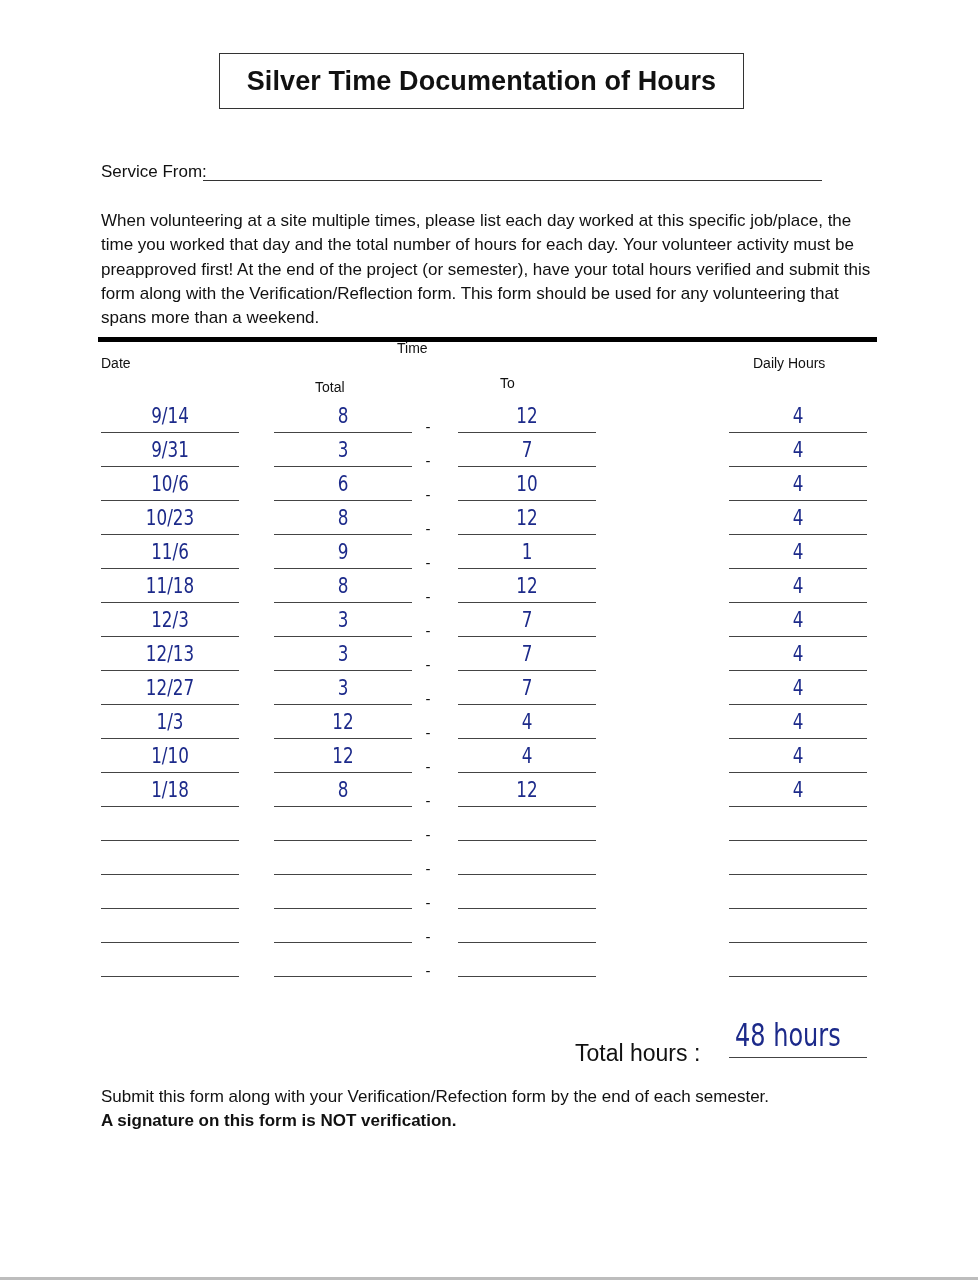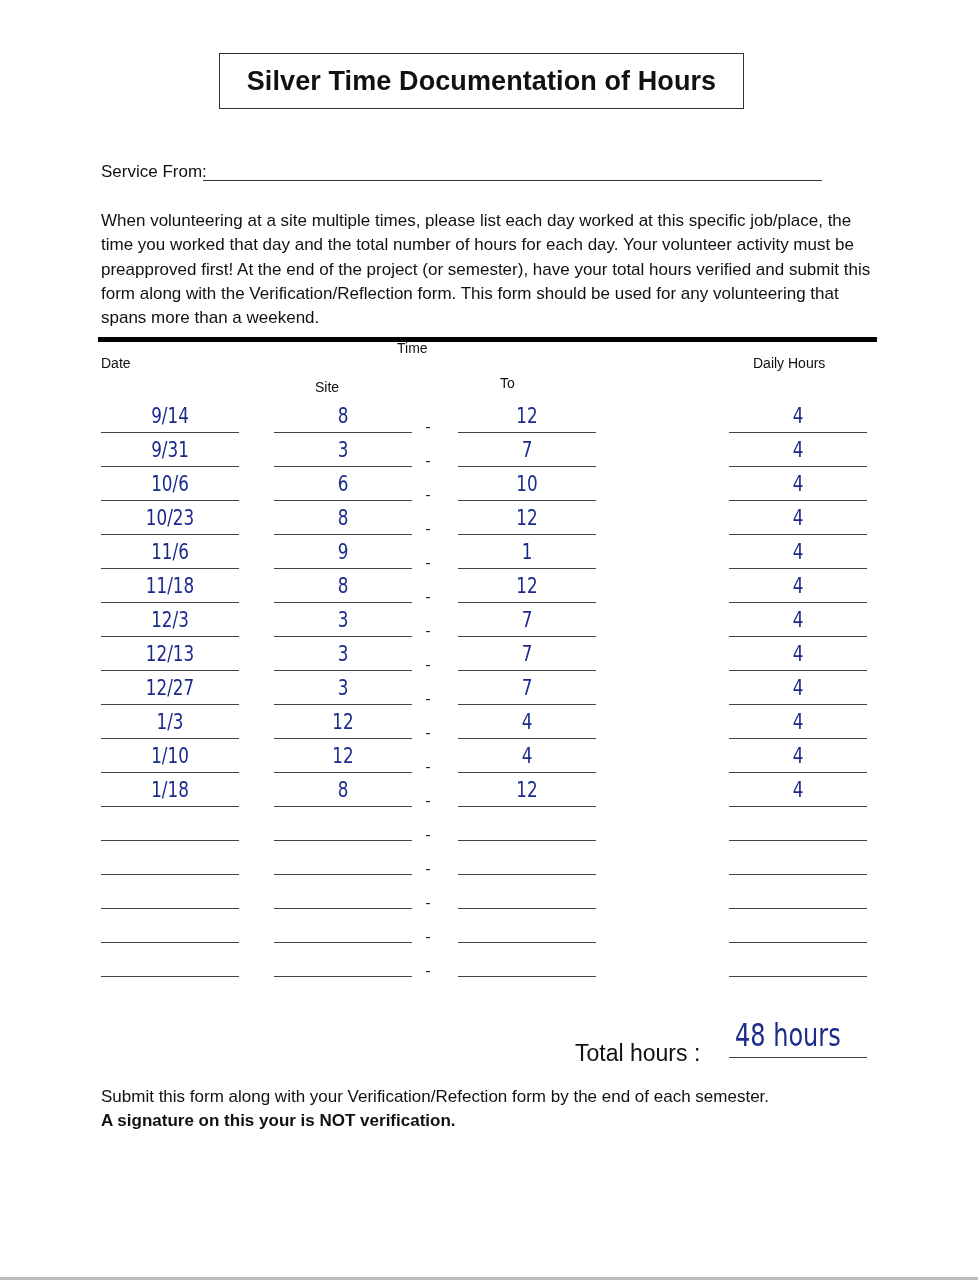--- a/index.html
+++ b/index.html
@@ -35,21 +35,21 @@
 <div class="service">Service From:</div>
 <div class="service-line"></div>
 
 <div class="instructions">When volunteering at a site multiple times, please list each day worked at this specific job/place, the time you worked that day and the total number of hours for each day. Your volunteer activity must be preapproved first!   At the end of the project (or semester), have your total hours verified and submit this form along with the Verification/Reflection form.  This form should be used for any volunteering that spans more than a weekend.</div>
 
 <div class="thick-rule"></div>
 
 <div class="hdr" style="left:101px;top:355px;">Date</div>
 <div class="hdr" style="left:397px;top:340px;">Time</div>
 <div class="hdr" style="left:753px;top:355px;">Daily Hours</div>
-<div class="hdr" style="left:315px;top:379px;">Site</div>
+<div class="hdr" style="left:315px;top:379px;">Total</div>
 <div class="hdr" style="left:500px;top:375px;">To</div>
 
 <div id="rows">
     <div>
       <div class="line" style="left: 101px; top: 432px; width: 138px;"></div>
       <div class="hw" style="left: 101px; width: 138px; text-align: center; top: 404px;">9/14</div>
       <div class="line" style="left: 274px; top: 432px; width: 138px;"></div>
       <div class="hw" style="left: 274px; width: 138px; text-align: center; top: 404px;">8</div>
       <div class="line" style="left: 458px; top: 432px; width: 138px;"></div>
       <div class="hw" style="left: 458px; width: 138px; text-align: center; top: 404px;">12</div>
@@ -233,15 +233,15 @@
       <div class="hw" style="left: 729px; width: 138px; text-align: center; top: 948px;"></div>
       <div class="dash" style="left: 423px; top: 962px;">-</div>
     </div>
   </div>
 
 <div class="total-label">Total hours :</div>
 <div class="total-val">48 hours</div>
 <div class="total-line"></div>
 
 <div class="submit">Submit this form along with your Verification/Refection form by the end of each semester.</div>
-<div class="sig">A signature on this your is NOT verification.</div>
+<div class="sig">A signature on this form is NOT verification.</div>
 
 <div class="bottom-edge"></div>
 
 </body></html>

